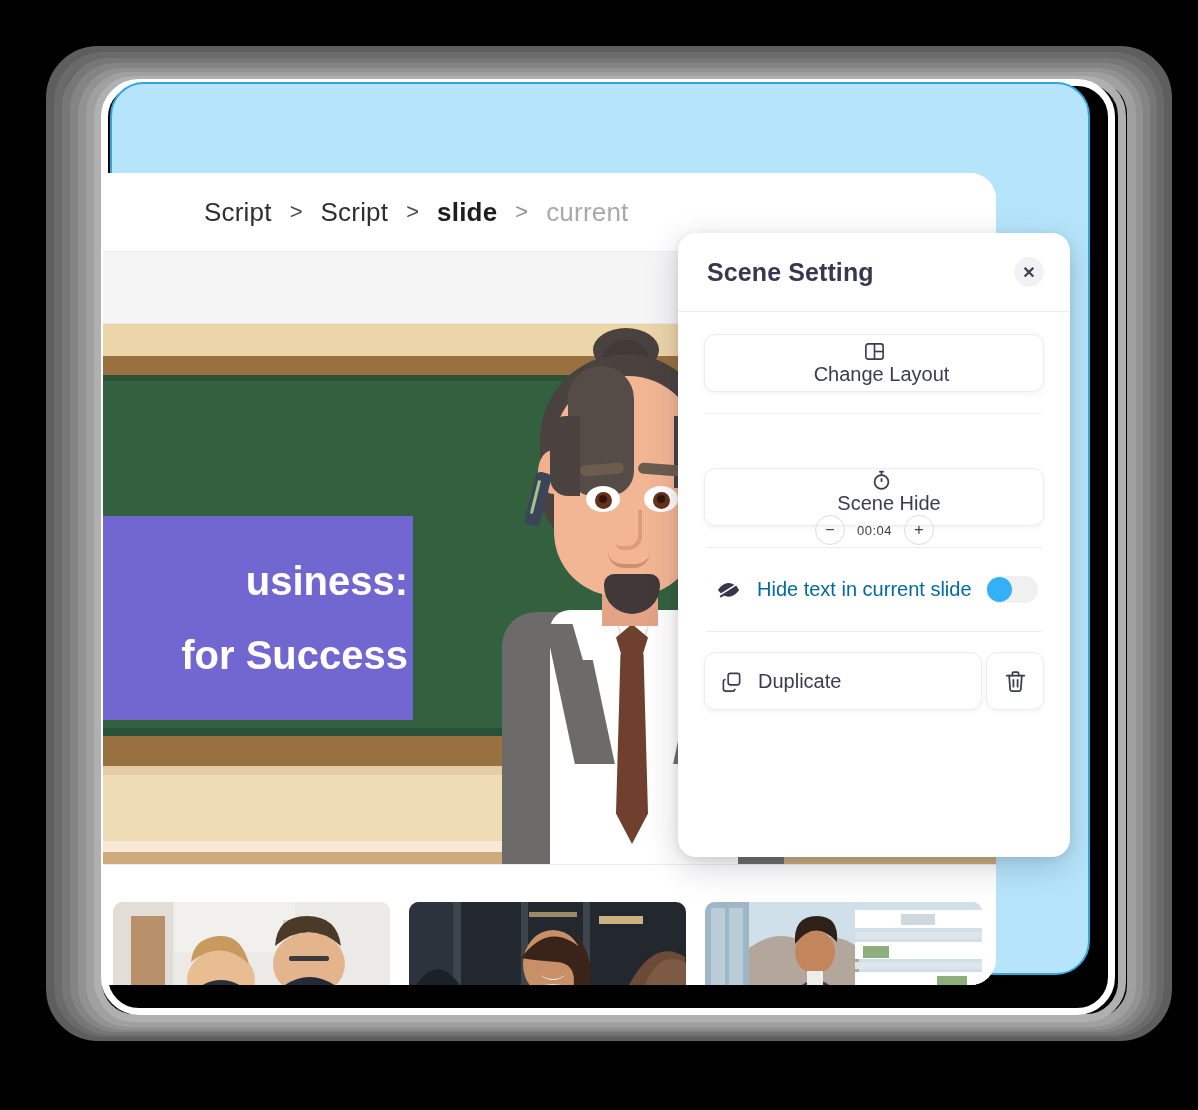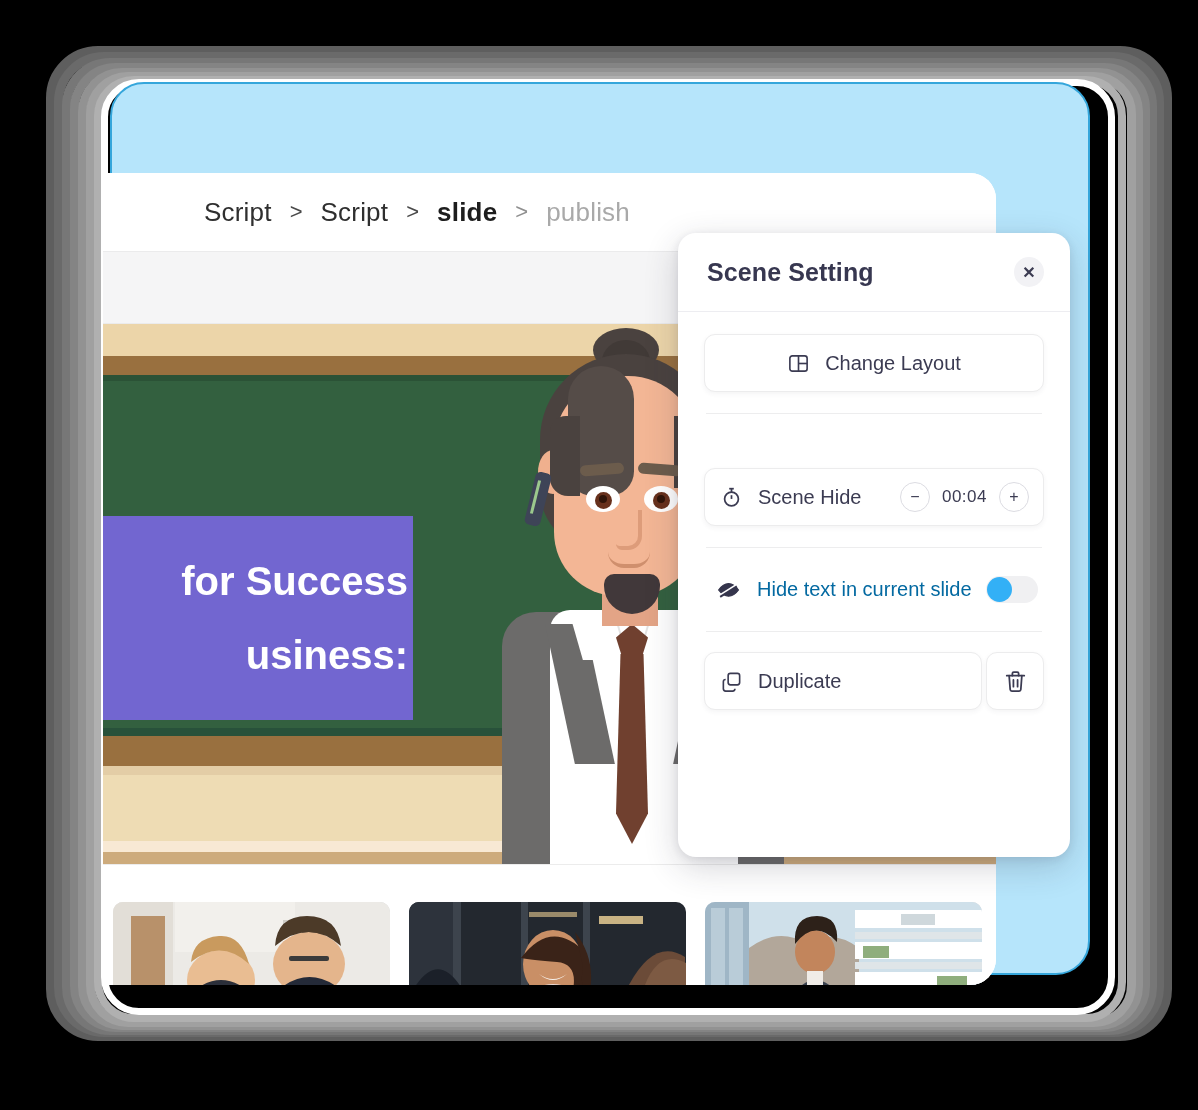--- a/index.html
+++ b/index.html
@@ -241,21 +241,21 @@
   .row-card {
     border: 1px solid #ececed;
     border-radius: 11px;
     background: #ffffff;
     box-shadow: 0 2px 5px rgba(60,60,80,.055);
     display: flex;
     align-items: center;
     box-sizing: border-box;
   }
   .row-card.centered { justify-content: center; }
-  .row-height { height: 58px; }
+  .row-height { height: 58px; flex-direction: column; }
   .row-label {
     font-size: 20px;
     color: #3b3b52;
     margin-left: 15px;
     white-space: nowrap;
   }
   .icon-svg { display:block; }
   .divider {
     height: 1px;
     background: #ededee;
@@ -275,21 +275,21 @@
   .circle-btn {
     width: 30px; height: 30px;
     border-radius: 50%;
     border: 1px solid #dcdce2;
     display: flex; align-items: center; justify-content: center;
     color: #3b3b52;
     cursor: pointer;
     box-sizing: border-box;
   }
   .time-value {
-    font-size: 17px;
+    font-size: 13px;
     color: #3b3b52;
     margin: 0 12px;
     letter-spacing: .5px;
     white-space: nowrap;
   }
   .time-controls { display:flex; align-items:center; margin-right: 14px; }
 
   .hide-row {
     display: flex;
     align-items: center;
@@ -340,40 +340,40 @@
 
   <div id="app-window">
 
     <div id="breadcrumb-bar">
       <span class="crumb">Script</span>
       <span class="crumb-sep">&gt;</span>
       <span class="crumb">Script</span>
       <span class="crumb-sep">&gt;</span>
       <span class="crumb active">slide</span>
       <span class="crumb-sep muted">&gt;</span>
-      <span class="crumb muted">publish</span>
+      <span class="crumb muted">current</span>
     </div>
 
     <div id="toolbar-strip"></div>
 
     <div id="slide-canvas">
       <div class="pz wall-top"></div>
       <div class="pz wall-trim"></div>
       <div class="pz board"></div>
       <div class="pz board-shadow"></div>
       <div class="pz trim-lower"></div>
       <div class="pz trim-brown"></div>
       <div class="pz wall-lower"></div>
       <div class="pz wall-body"></div>
       <div class="pz wall-hi"></div>
       <div class="pz floor1"></div>
 
       <div id="slide-textbox">
+        <div class="slide-line">usiness:</div>
         <div class="slide-line">for Success</div>
-        <div class="slide-line">usiness:</div>
       </div>
 
       <div id="presenter">
         <div class="pz jacket-l"></div>
         <div class="pz jacket-r"></div>
         <div class="pz shirt"></div>
         <div class="pz lapel-l"></div>
         <div class="pz lapel-r"></div>
         <div class="pz collar-l"></div>
         <div class="pz collar-r"></div>

